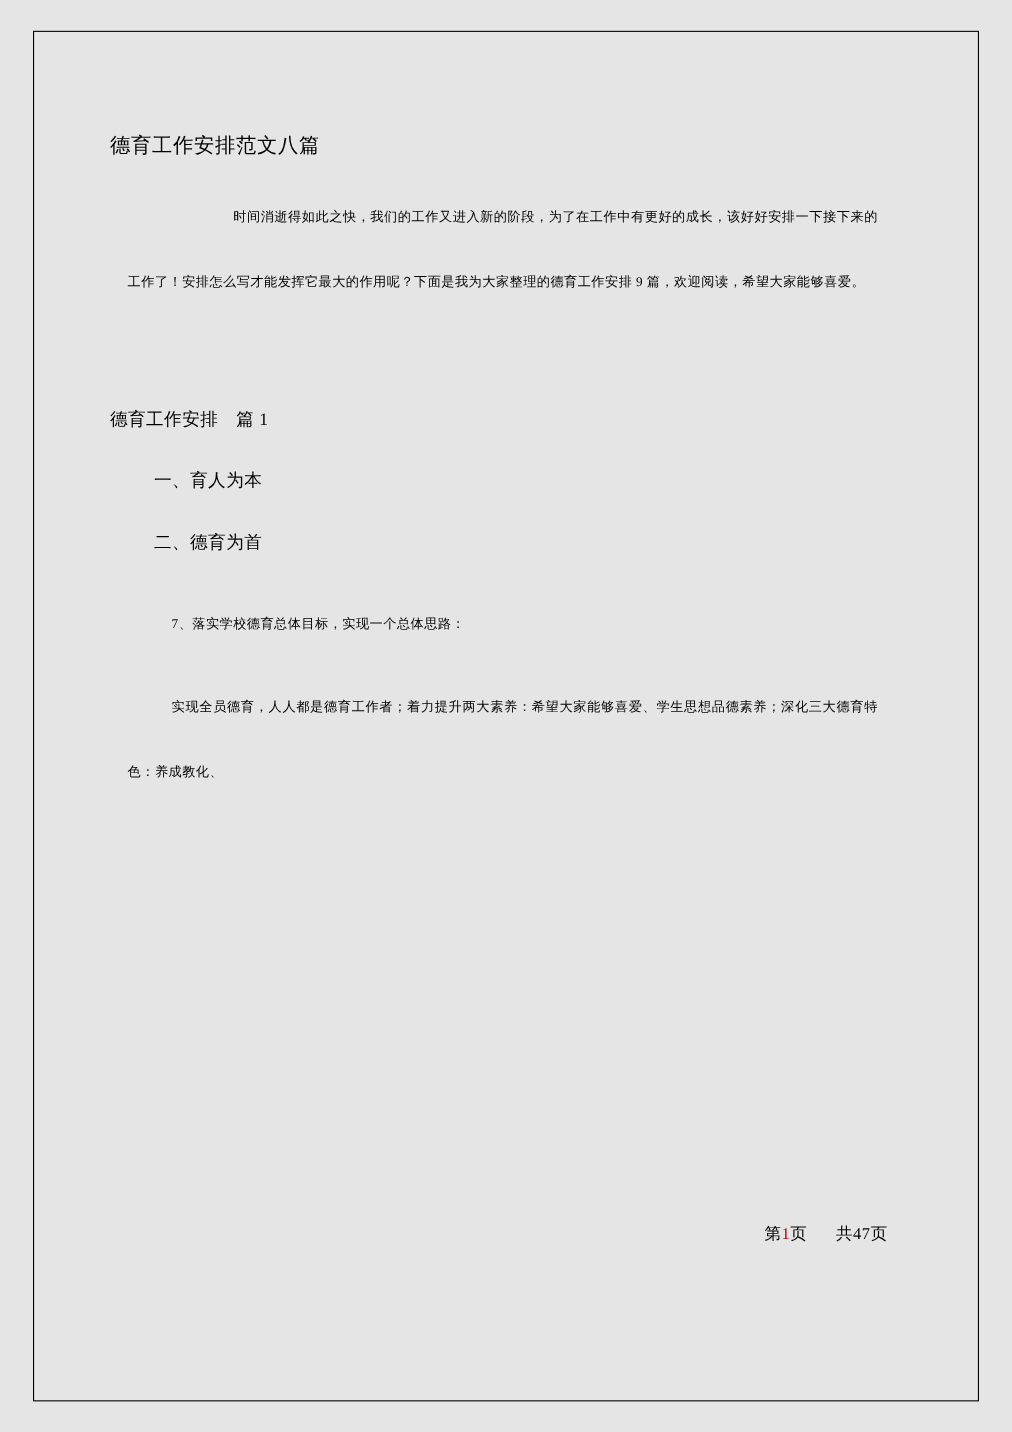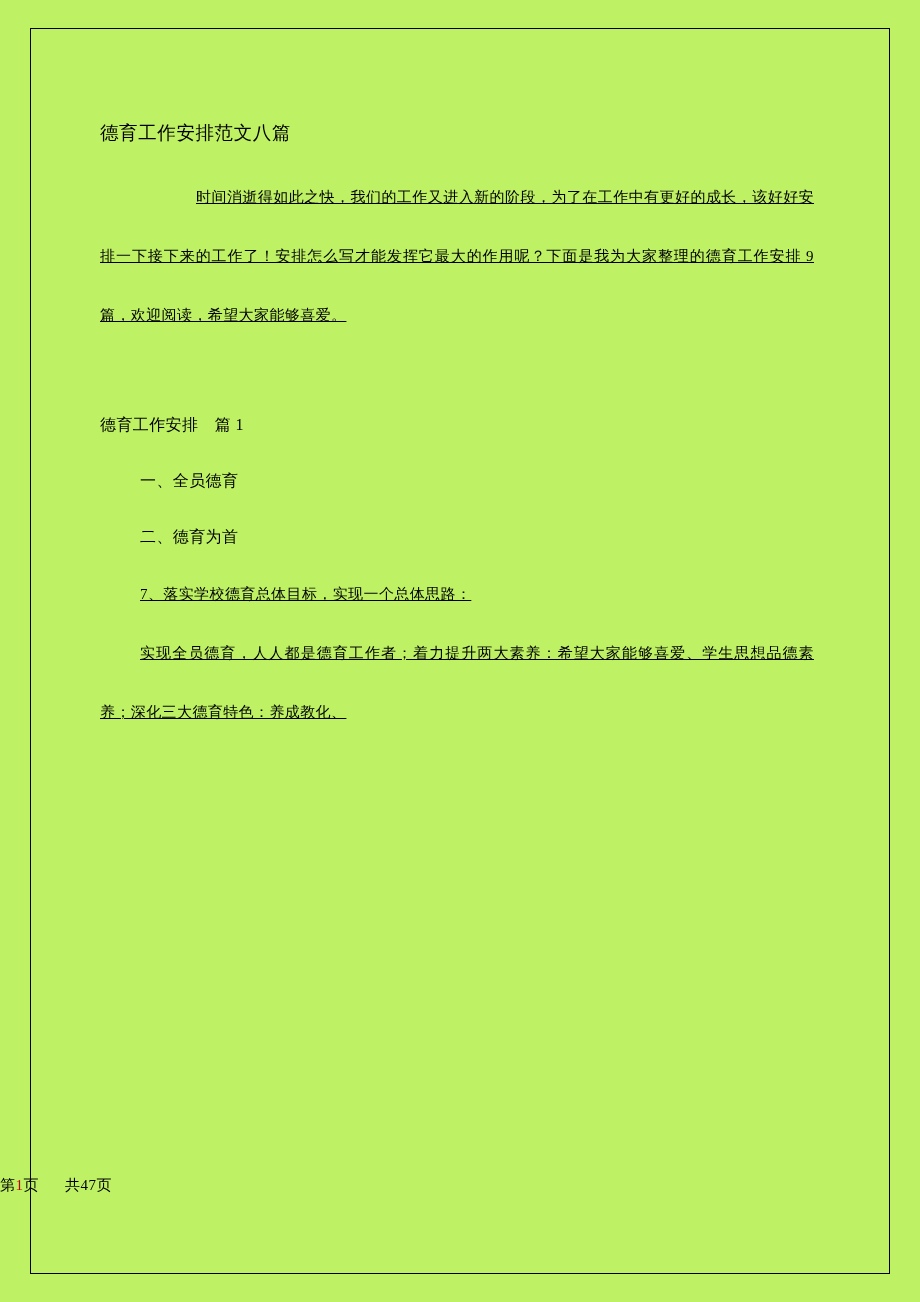--- a/index.html
+++ b/index.html
@@ -7,21 +7,21 @@
     padding: 0;
     background: #ffffff;
   }
   body {
     font-family: "Liberation Serif", "DejaVu Serif", serif;
   }
   .page {
     position: relative;
     width: 920px;
     height: 1302px;
-    background: #bef264;
+    background: #e5e5e5;
     box-sizing: border-box;
     overflow: hidden;
   }
   .page-frame {
     position: absolute;
     left: 30px;
     top: 28px;
     width: 860px;
     height: 1246px;
     border: 1px solid #000000;
@@ -34,51 +34,50 @@
     width: 714px;
   }
   .doc-title {
     font-size: 18.5px;
     line-height: 30px;
     color: #000000;
     margin: 0 0 20px 0;
     letter-spacing: 0.6px;
   }
   p.body-text {
-    font-size: 15px;
+    font-size: 12px;
     line-height: 59px;
     color: #000000;
-    margin: 0;
+    margin: 16px;
     letter-spacing: 0.4px;
     text-align: justify;
     text-justify: inter-ideograph;
-    text-decoration: underline;
   }
   p.intro {
     text-indent: 96px;
   }
   p.indent1 {
     text-indent: 40px;
   }
   .gap-block {
     height: 52px;
   }
   .section-head {
     font-size: 16px;
     line-height: 56px;
     color: #000000;
     margin: 0;
     letter-spacing: 0.4px;
   }
   .footer {
     position: absolute;
     left: 0;
-    top: 1176px;
+    top: 1112px;
     width: 807px;
-    text-align: left;
+    text-align: right;
     font-size: 15px;
     color: #000000;
     letter-spacing: 0.5px;
   }
   .footer .pg-num { color: #c00000; }
   .footer .sep { display: inline-block; width: 26px; }
 </style>
 </head>
 <body>
 
@@ -89,21 +88,21 @@
   <div class="content">
 
     <div class="doc-title">德育工作安排范文八篇</div>
 
     <p class="body-text intro">时间消逝得如此之快，我们的工作又进入新的阶段，为了在工作中有更好的成长，该好好安排一下接下来的工作了！安排怎么写才能发挥它最大的作用呢？下面是我为大家整理的德育工作安排 9 篇，欢迎阅读，希望大家能够喜爱。</p>
 
     <div class="gap-block"></div>
 
     <div class="section-head">德育工作安排　篇 1</div>
 
-    <div class="section-head" style="text-indent:40px;">一、全员德育</div>
+    <div class="section-head" style="text-indent:40px;">一、育人为本</div>
 
 
     <div class="section-head" style="text-indent:40px;">二、德育为首</div>
 
     <p class="body-text indent1">7、落实学校德育总体目标，实现一个总体思路：</p>
 
     <p class="body-text indent1">实现全员德育，人人都是德育工作者；着力提升两大素养：希望大家能够喜爱、学生思想品德素养；深化三大德育特色：养成教化、</p>
 
   </div>
 

